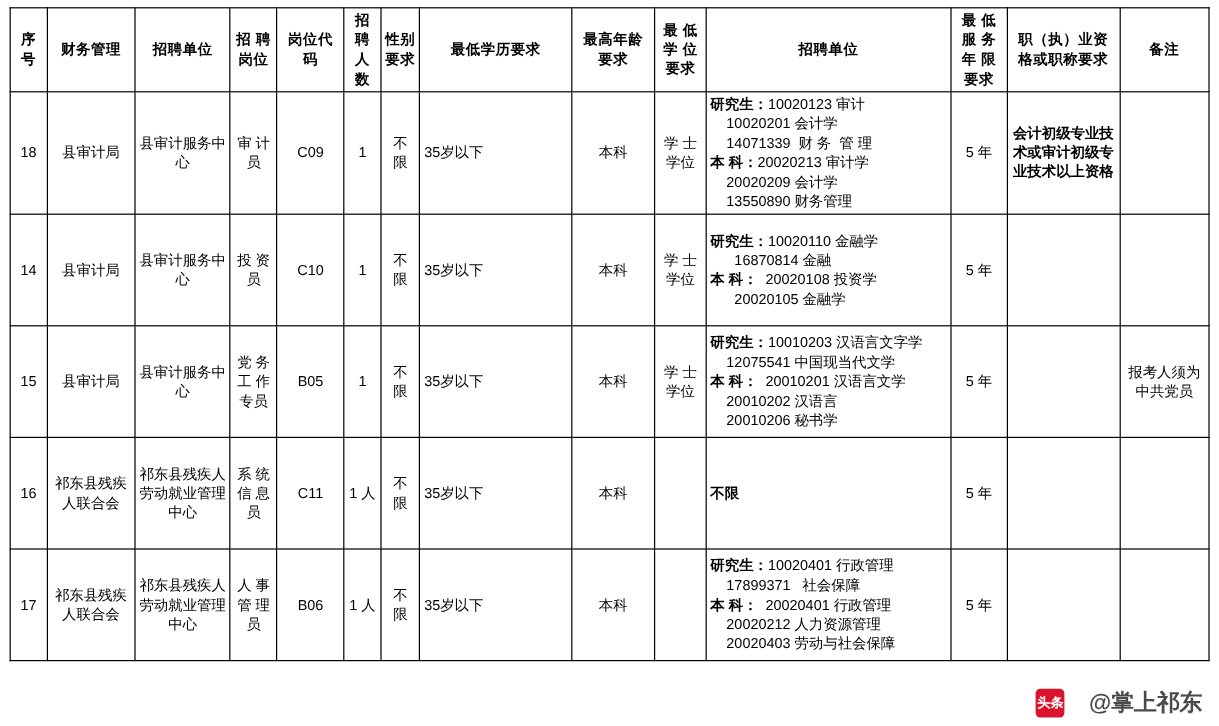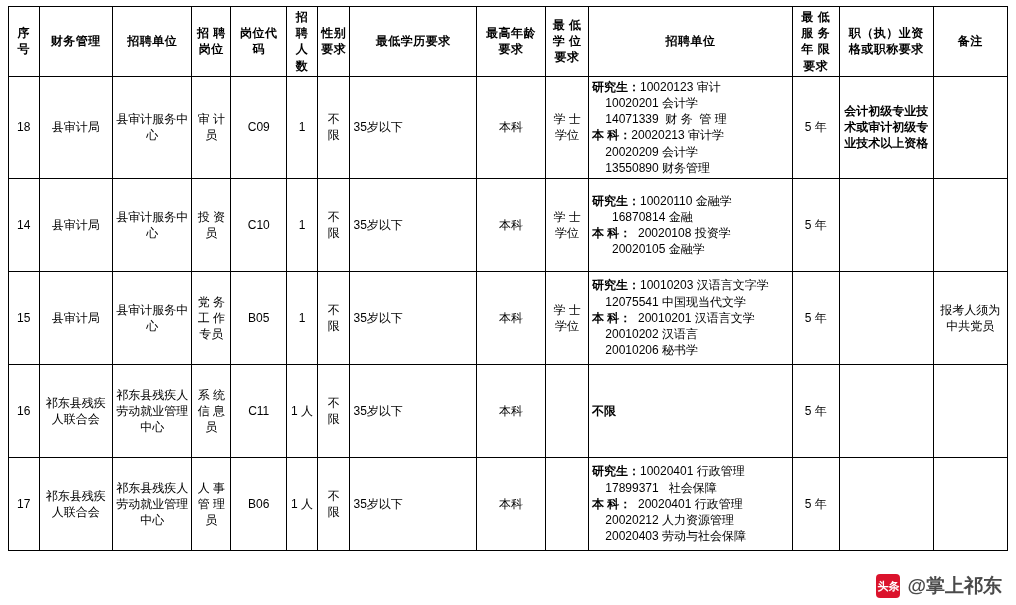--- a/index.html
+++ b/index.html
@@ -79,21 +79,21 @@
   .small-head {
     font-size: 12px;
   }
   .row-tall td { height: 88px; }
   .watermark {
     position: absolute;
     right: 14px;
     bottom: 6px;
     display: flex;
     align-items: center;
-    gap: 7px;
+    gap: 20px;
     font-size: 19px;
     font-weight: bold;
     color: #3b3b3b;
     opacity: 0.92;
     padding-left: 20px;
   }
   .wm-logo {
     width: 24px;
     height: 24px;
     background: #d9001b;

